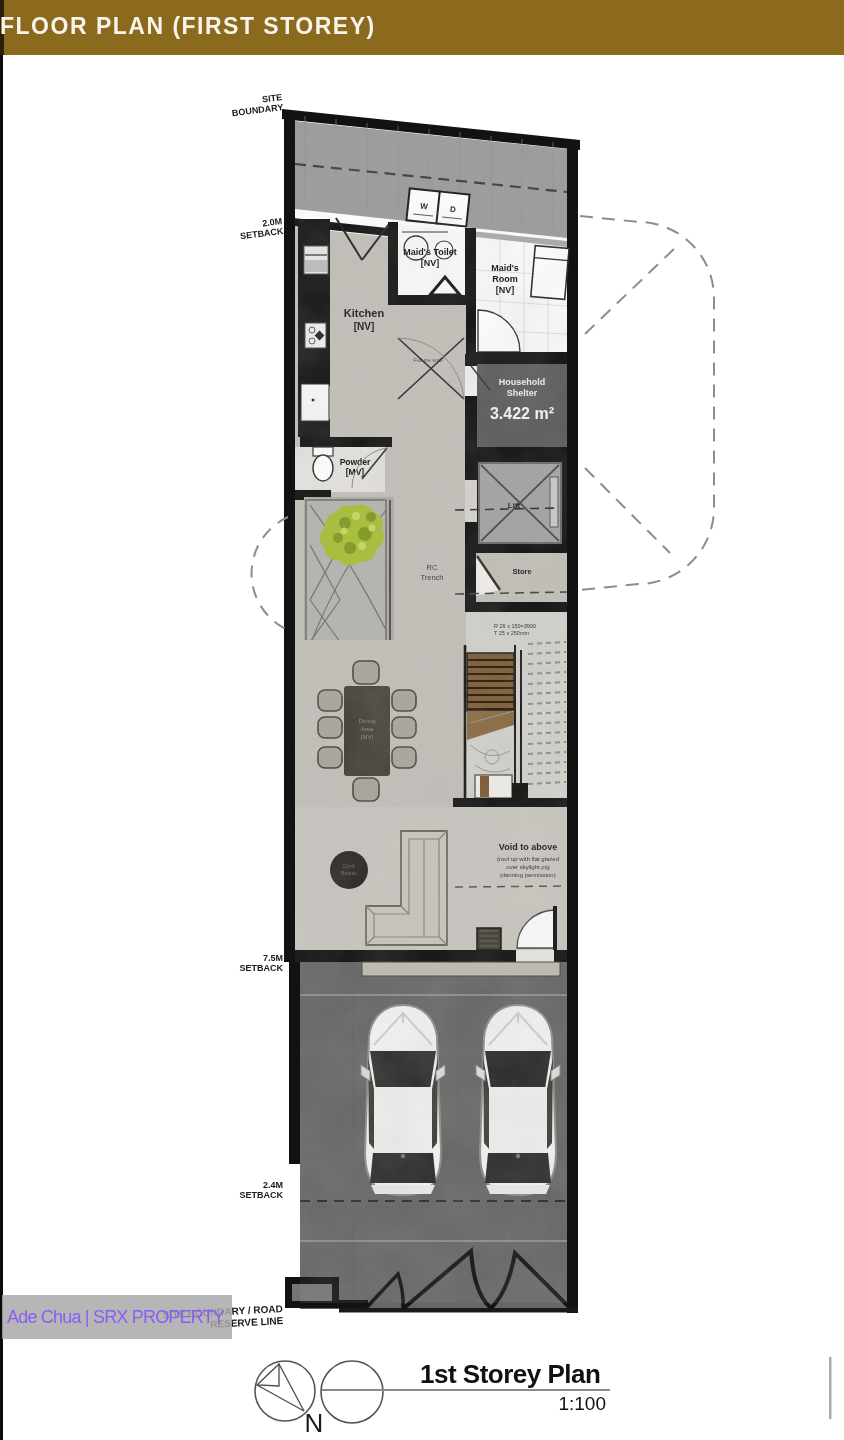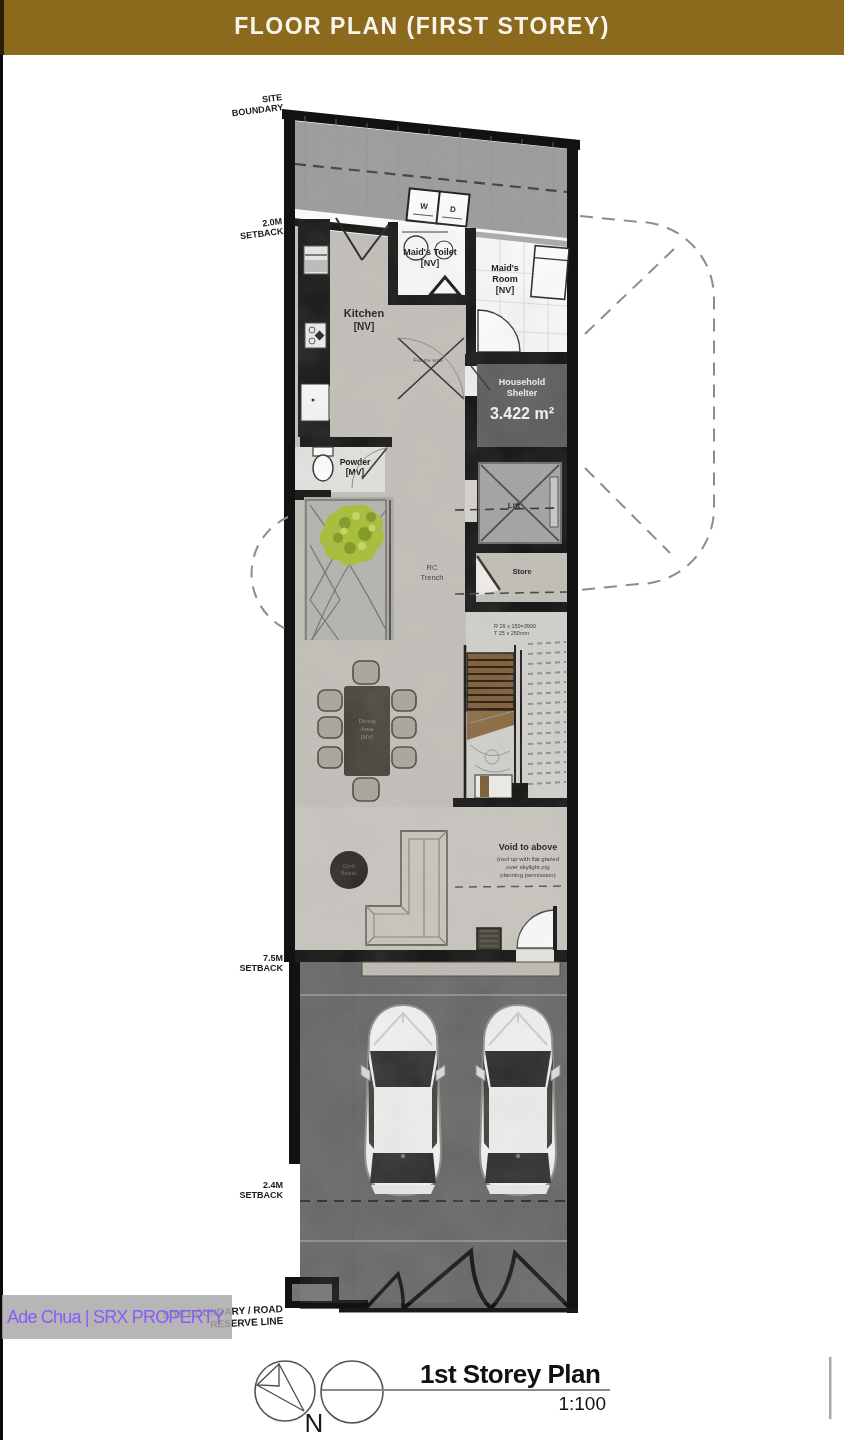--- a/index.html
+++ b/index.html
@@ -6,21 +6,21 @@
   body{width:844px;height:1440px;position:relative;overflow:hidden;font-family:"Liberation Sans",sans-serif;}
   .abs{position:absolute;}
 </style>
 </head>
 <body>
 
 <div class="abs" style="left:0;top:0;width:844px;height:55px;background:#8b6a1d;"></div>
 
 <div class="abs" style="left:0;top:0;width:4px;height:55px;background:#2c1e07;"></div>
 
-<div class="abs" style="left:0;top:13px;width:844px;text-align:center;font-size:23px;font-weight:bold;letter-spacing:1.5px;color:#f8f4ec;">FLOOR PLAN (FIRST STOREY)</div>
+<div class="abs" style="left:0;top:13px;width:844px;text-align:left;font-size:23px;font-weight:bold;letter-spacing:1.5px;color:#f8f4ec;">FLOOR PLAN (FIRST STOREY)</div>
 
 <div class="abs" style="left:0;top:55px;width:3px;height:1385px;background:#0a0a0a;"></div>
 
 <svg class="abs" style="left:0;top:0;" width="844" height="1440" viewBox="0 0 844 1440">
 
 <polygon points="282,109 580,140 580,150 282,119" fill="#121212"></polygon>
 
 <rect x="284" y="112" width="11" height="850" fill="#121212"></rect>
 
 <rect x="284" y="492" width="20" height="160" fill="#121212"></rect>

